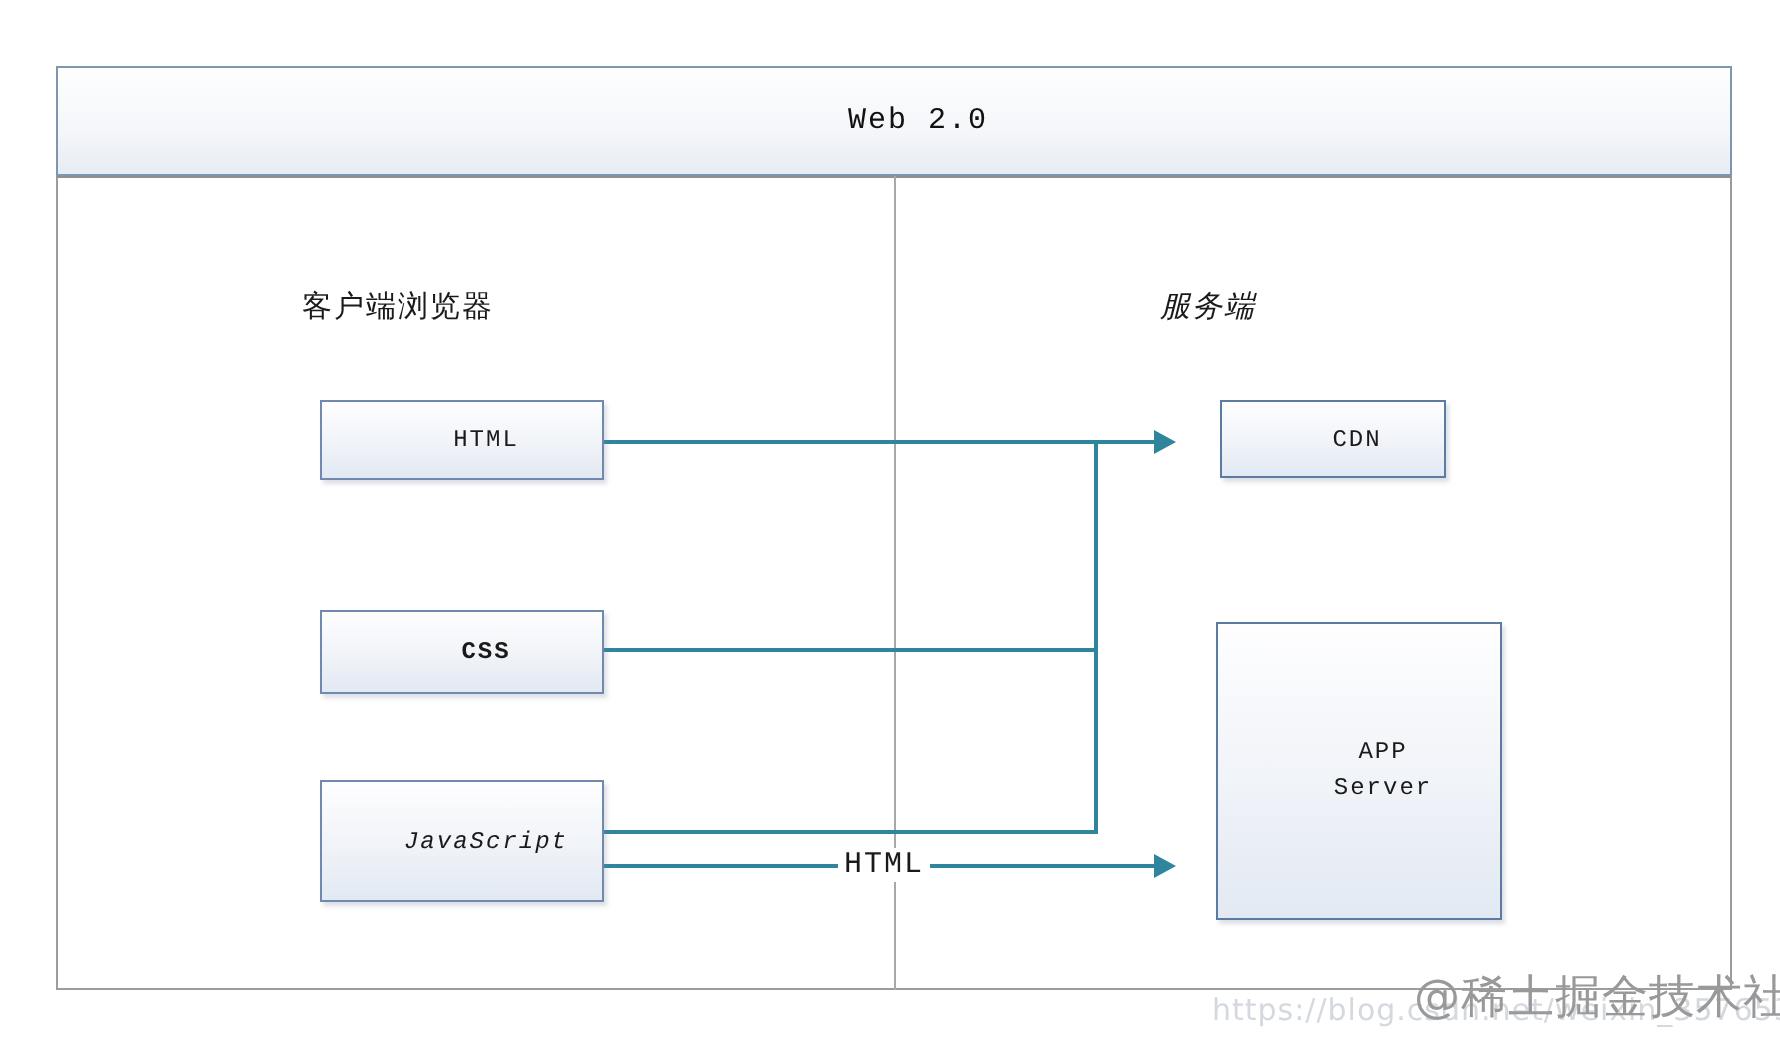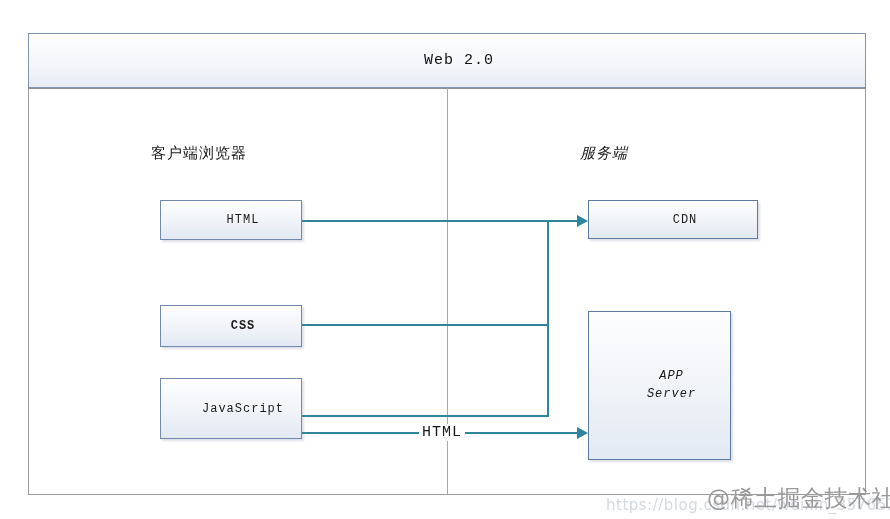--- a/index.html
+++ b/index.html
@@ -45,23 +45,23 @@
     position: absolute;
     border: 1.5px solid #7189ae;
     background: linear-gradient(#fefeff, #f0f3f8 55%, #e2e9f3);
     box-shadow: 1.5px 2px 2px rgba(120,130,150,0.25);
     display: flex; align-items: center; justify-content: center;
     flex-direction: column;
     font-size: 12px; color: #1a1a1a; letter-spacing: 1px;
   }
   .node.html { left: 160px; top: 200px; width: 142px; height: 40px; }
   .node.css  { left: 160px; top: 305px; width: 142px; height: 42px; font-weight: bold; }
-  .node.js   { left: 160px; top: 378px; width: 142px; height: 61px; }
-  .node.cdn  { left: 588px; top: 200px; width: 170px; height: 39px; border-color: #5b7ba3; }
-  .node.app  { left: 588px; top: 311px; width: 143px; height: 149px; border-color: #5b7ba3; line-height: 1.45; font-style: italic; }
+  .node.js   { left: 160px; top: 390px; width: 142px; height: 61px; font-style: italic; }
+  .node.cdn  { left: 610px; top: 200px; width: 113px; height: 39px; border-color: #5b7ba3; }
+  .node.app  { left: 608px; top: 311px; width: 143px; height: 149px; border-color: #5b7ba3; line-height: 1.45; }
 
   
   .edge { position: absolute; background: #2f859c; }
   .edge-html-cdn  { left: 301px; top: 220px; width: 278px; height: 2px; }
   .edge-trunk     { left: 547px; top: 221px; width: 2px;  height: 196px; }
   .edge-css       { left: 301px; top: 324px; width: 247px; height: 2px; }
   .edge-js-top    { left: 301px; top: 415px; width: 247px; height: 2px; }
   .edge-ajax      { left: 301px; top: 432px; width: 278px; height: 2px; }
   .arrowhead {
     position: absolute; width: 0; height: 0;

